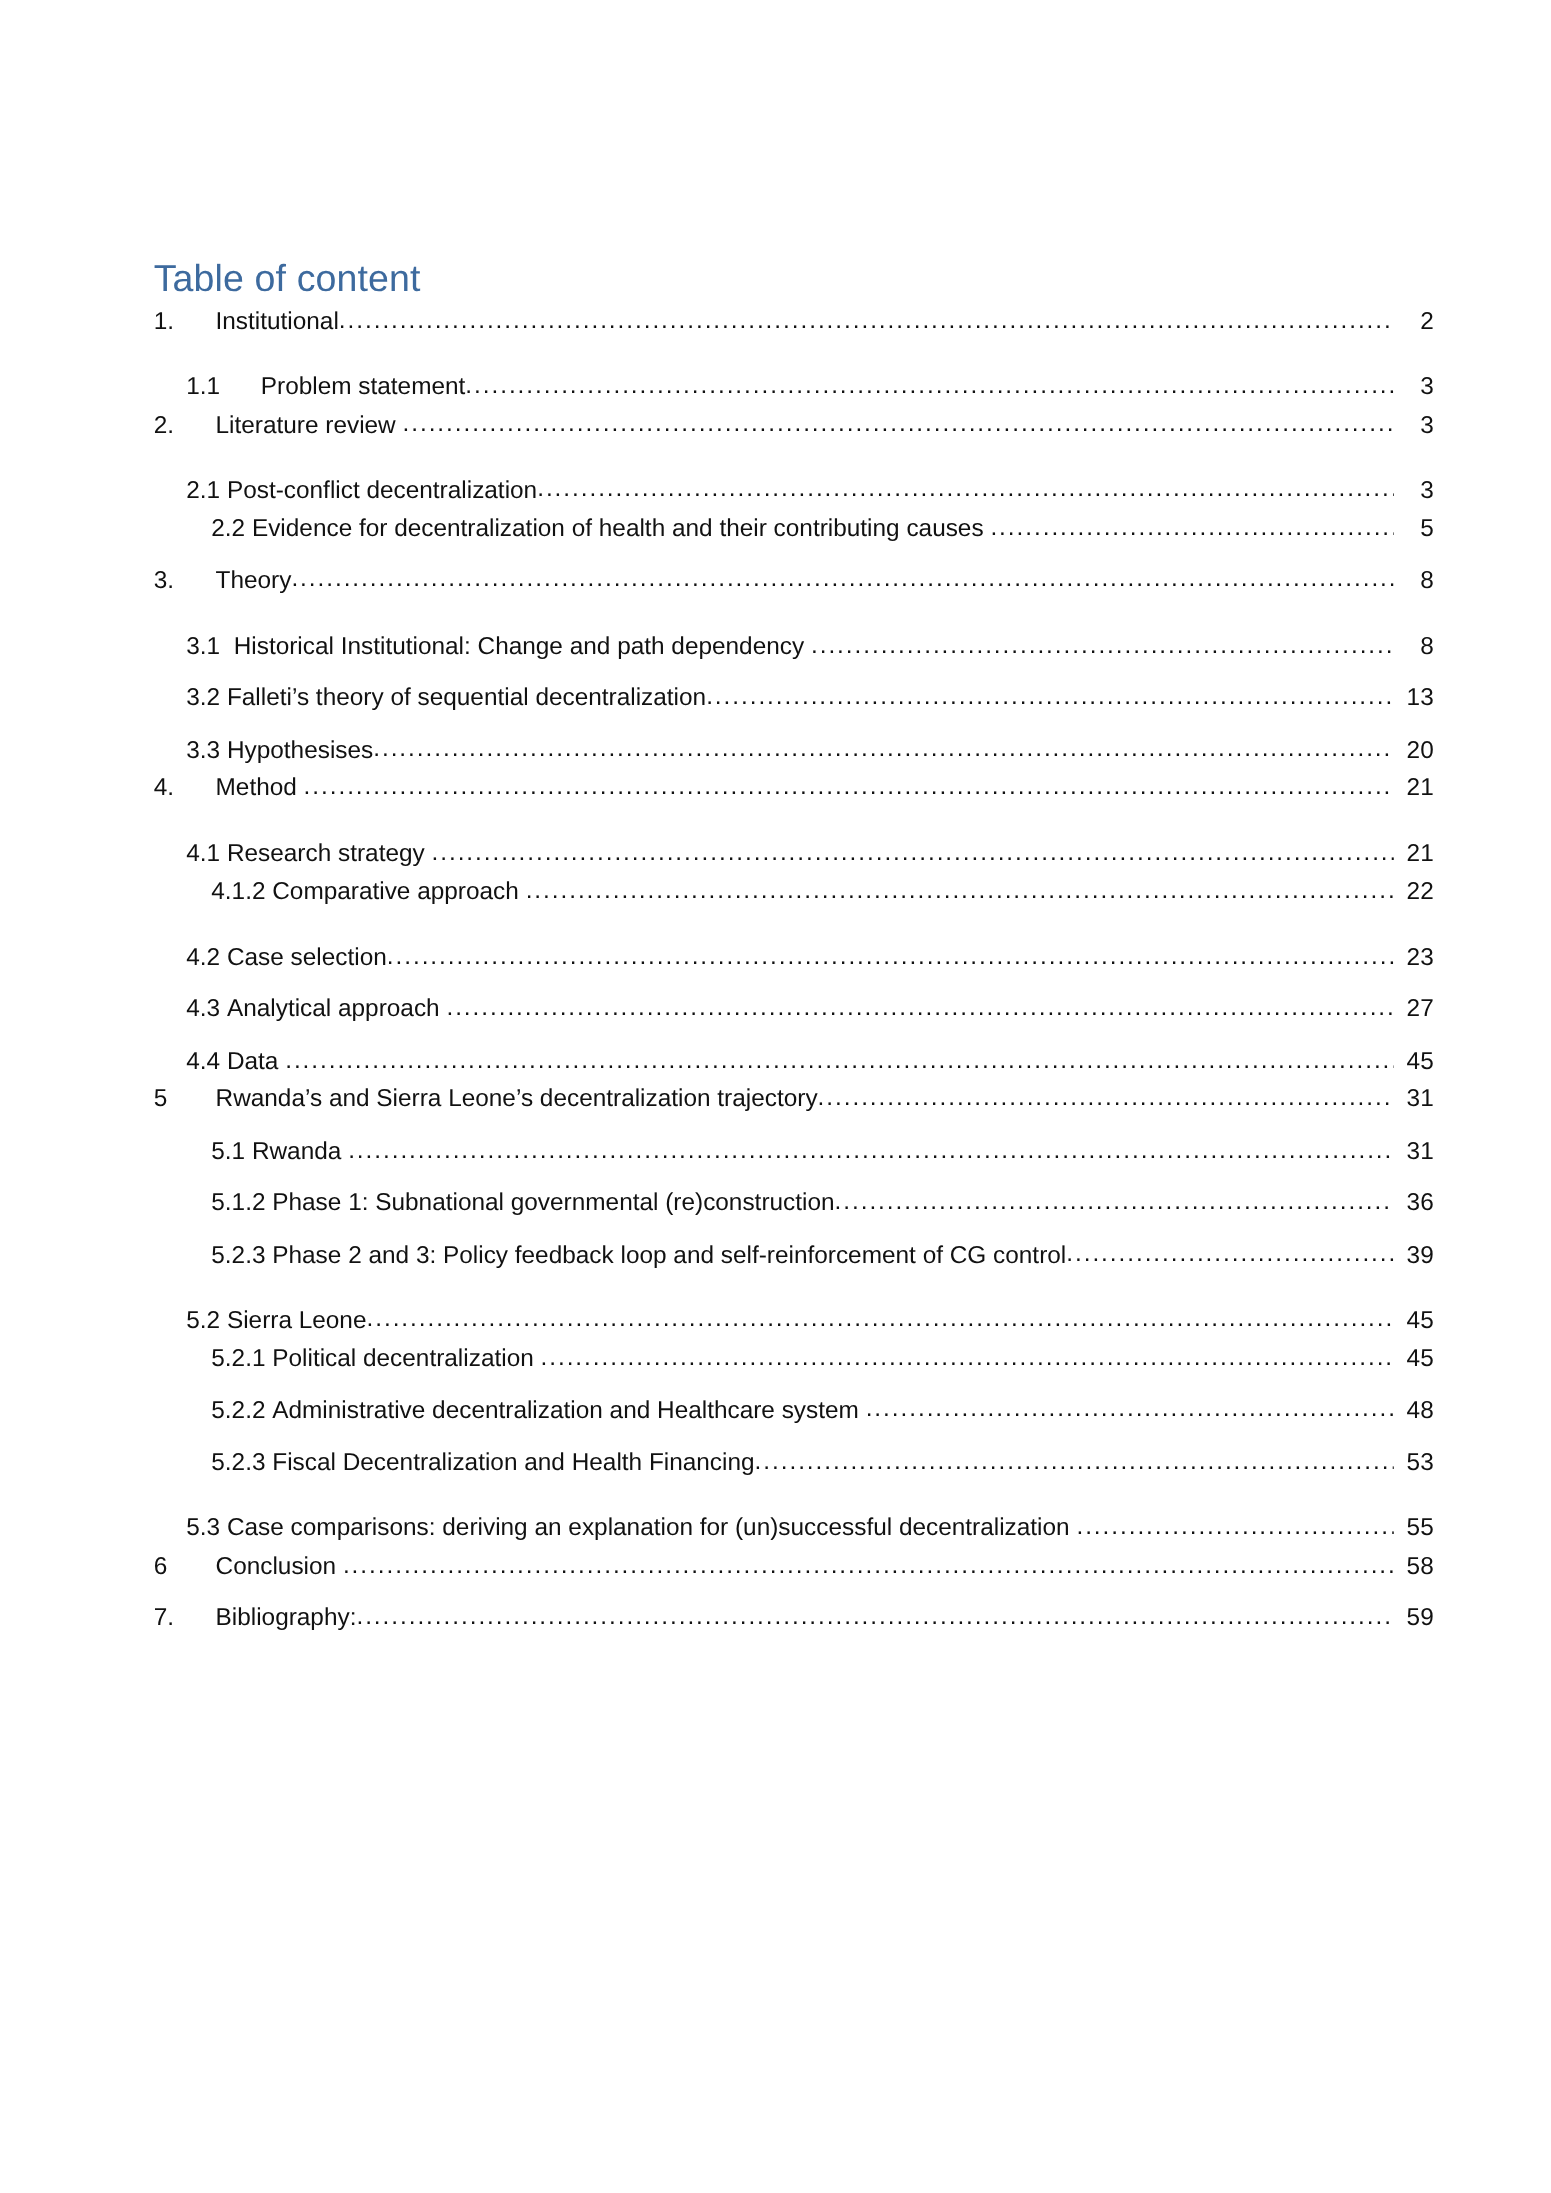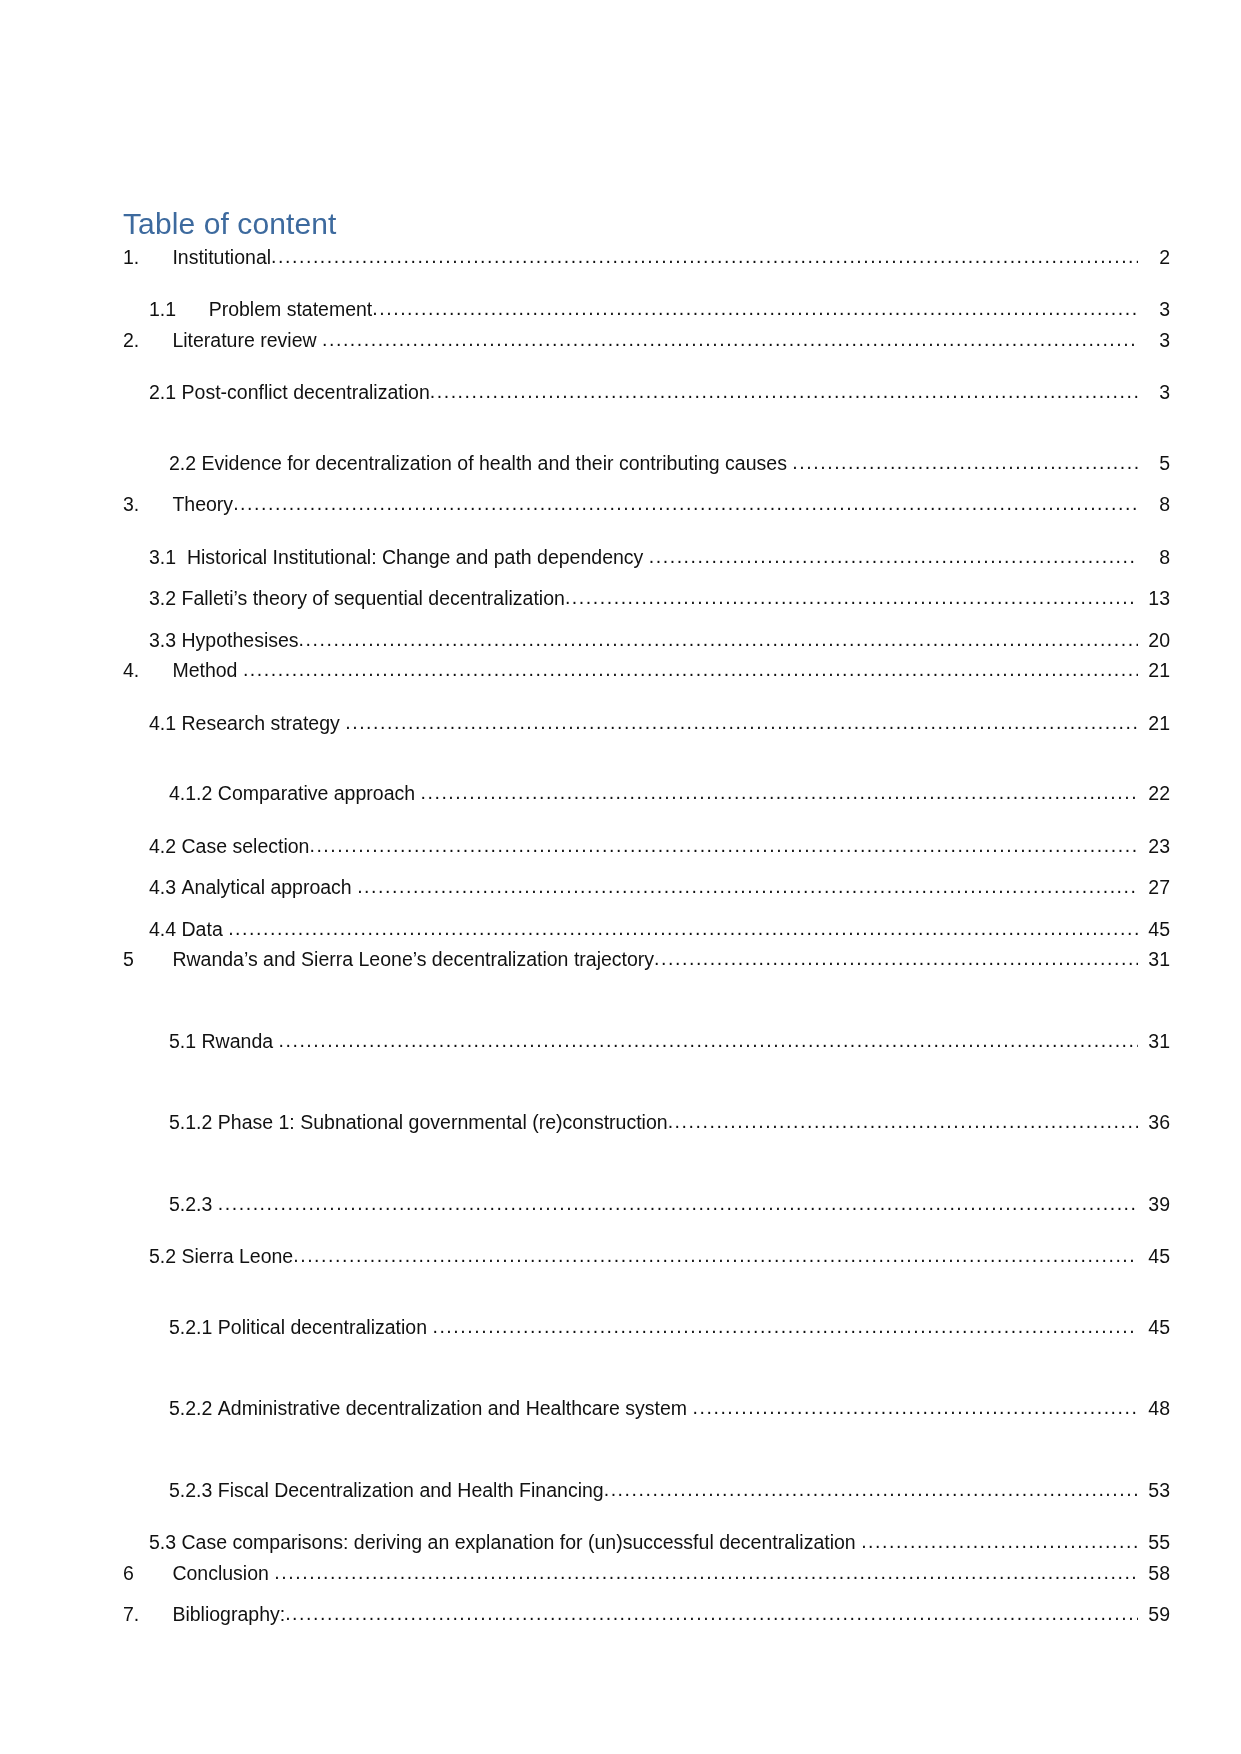--- a/index.html
+++ b/index.html
@@ -14,21 +14,21 @@
     color: #000000;
     overflow: hidden;
   }
 
   .page {
     position: relative;
     width: 1241px;
     height: 1754px;
     background: #ffffff;
     box-sizing: border-box;
-    padding: 207px 71px 0 123px;
+    padding: 207px 94px 0 123px;
   }
 
   .toc-title {
     font-family: "Liberation Sans", sans-serif;
     font-size: 30px;
     font-weight: 400;
     color: #3d6a9e;
     letter-spacing: 0.1px;
     line-height: 1.15;
     margin: 0 0 6px 0;
@@ -47,21 +47,21 @@
     font-size: 19.5px;
     line-height: 1.0;
     height: 41.5px;
     color: #111111;
     white-space: pre;
   }
 
   
   .lvl1 { padding-left: 0px; }
   .lvl2 { padding-left: 26px; align-items: center; }
-  .lvl3 { padding-left: 46px; margin-top: 40px; }
+  .lvl3 { padding-left: 46px; }
 
   .entry-num {
     flex: 0 0 auto;
     white-space: pre;
   }
 
   
   .lvl1 .entry-num {
     min-width: 44px;
   }
@@ -114,21 +114,21 @@
       <div class="toc-entry lvl2"><span class="entry-num">3.3</span><span style="white-space: pre;"> </span><span class="entry-text">Hypothesises</span><span class="leader"></span><span class="entry-page">20</span></div>
       <div class="toc-entry lvl1"><span class="entry-num">4.</span><span style="white-space: pre;"> </span><span class="entry-text">Method</span><span style="white-space: pre;"> </span><span class="leader"></span><span class="entry-page">21</span></div>
       <div class="toc-entry lvl2"><span class="entry-num">4.1</span><span style="white-space: pre;"> </span><span class="entry-text">Research strategy</span><span style="white-space: pre;"> </span><span class="leader"></span><span class="entry-page">21</span></div>
       <div class="toc-entry lvl3"><span class="entry-num">4.1.2</span><span style="white-space: pre;"> </span><span class="entry-text">Comparative approach</span><span style="white-space: pre;"> </span><span class="leader"></span><span class="entry-page">22</span></div>
       <div class="toc-entry lvl2"><span class="entry-num">4.2</span><span style="white-space: pre;"> </span><span class="entry-text">Case selection</span><span class="leader"></span><span class="entry-page">23</span></div>
       <div class="toc-entry lvl2"><span class="entry-num">4.3</span><span style="white-space: pre;"> </span><span class="entry-text">Analytical approach</span><span style="white-space: pre;"> </span><span class="leader"></span><span class="entry-page">27</span></div>
       <div class="toc-entry lvl2"><span class="entry-num">4.4</span><span style="white-space: pre;"> </span><span class="entry-text">Data</span><span style="white-space: pre;"> </span><span class="leader"></span><span class="entry-page">45</span></div>
       <div class="toc-entry lvl1"><span class="entry-num">5</span><span style="white-space: pre;"> </span><span class="entry-text">Rwanda’s and Sierra Leone’s decentralization trajectory</span><span class="leader"></span><span class="entry-page">31</span></div>
       <div class="toc-entry lvl3"><span class="entry-num">5.1</span><span style="white-space: pre;"> </span><span class="entry-text">Rwanda</span><span style="white-space: pre;"> </span><span class="leader"></span><span class="entry-page">31</span></div>
       <div class="toc-entry lvl3"><span class="entry-num">5.1.2</span><span style="white-space: pre;"> </span><span class="entry-text">Phase 1: Subnational governmental (re)construction</span><span class="leader"></span><span class="entry-page">36</span></div>
-      <div class="toc-entry lvl3"><span class="entry-num">5.2.3</span><span style="white-space: pre;"> </span><span class="leader"></span><span class="entry-page">39</span></div>
+      <div class="toc-entry lvl3"><span class="entry-num">5.2.3</span><span style="white-space: pre;"> </span><span class="entry-text">Phase 2 and 3: Policy feedback loop and self-reinforcement of CG control</span><span class="leader"></span><span class="entry-page">39</span></div>
       <div class="toc-entry lvl2"><span class="entry-num">5.2</span><span style="white-space: pre;"> </span><span class="entry-text">Sierra Leone</span><span class="leader"></span><span class="entry-page">45</span></div>
       <div class="toc-entry lvl3"><span class="entry-num">5.2.1</span><span style="white-space: pre;"> </span><span class="entry-text">Political decentralization</span><span style="white-space: pre;"> </span><span class="leader"></span><span class="entry-page">45</span></div>
       <div class="toc-entry lvl3"><span class="entry-num">5.2.2</span><span style="white-space: pre;"> </span><span class="entry-text">Administrative decentralization and Healthcare system</span><span style="white-space: pre;"> </span><span class="leader"></span><span class="entry-page">48</span></div>
       <div class="toc-entry lvl3"><span class="entry-num">5.2.3</span><span style="white-space: pre;"> </span><span class="entry-text">Fiscal Decentralization and Health Financing</span><span class="leader"></span><span class="entry-page">53</span></div>
       <div class="toc-entry lvl2"><span class="entry-num">5.3</span><span style="white-space: pre;"> </span><span class="entry-text">Case comparisons: deriving an explanation for (un)successful decentralization</span><span style="white-space: pre;"> </span><span class="leader"></span><span class="entry-page">55</span></div>
       <div class="toc-entry lvl1"><span class="entry-num">6</span><span style="white-space: pre;"> </span><span class="entry-text">Conclusion</span><span style="white-space: pre;"> </span><span class="leader"></span><span class="entry-page">58</span></div>
       <div class="toc-entry lvl1"><span class="entry-num">7.</span><span style="white-space: pre;"> </span><span class="entry-text">Bibliography:</span><span class="leader"></span><span class="entry-page">59</span></div>
     </div>
 
 </div>

